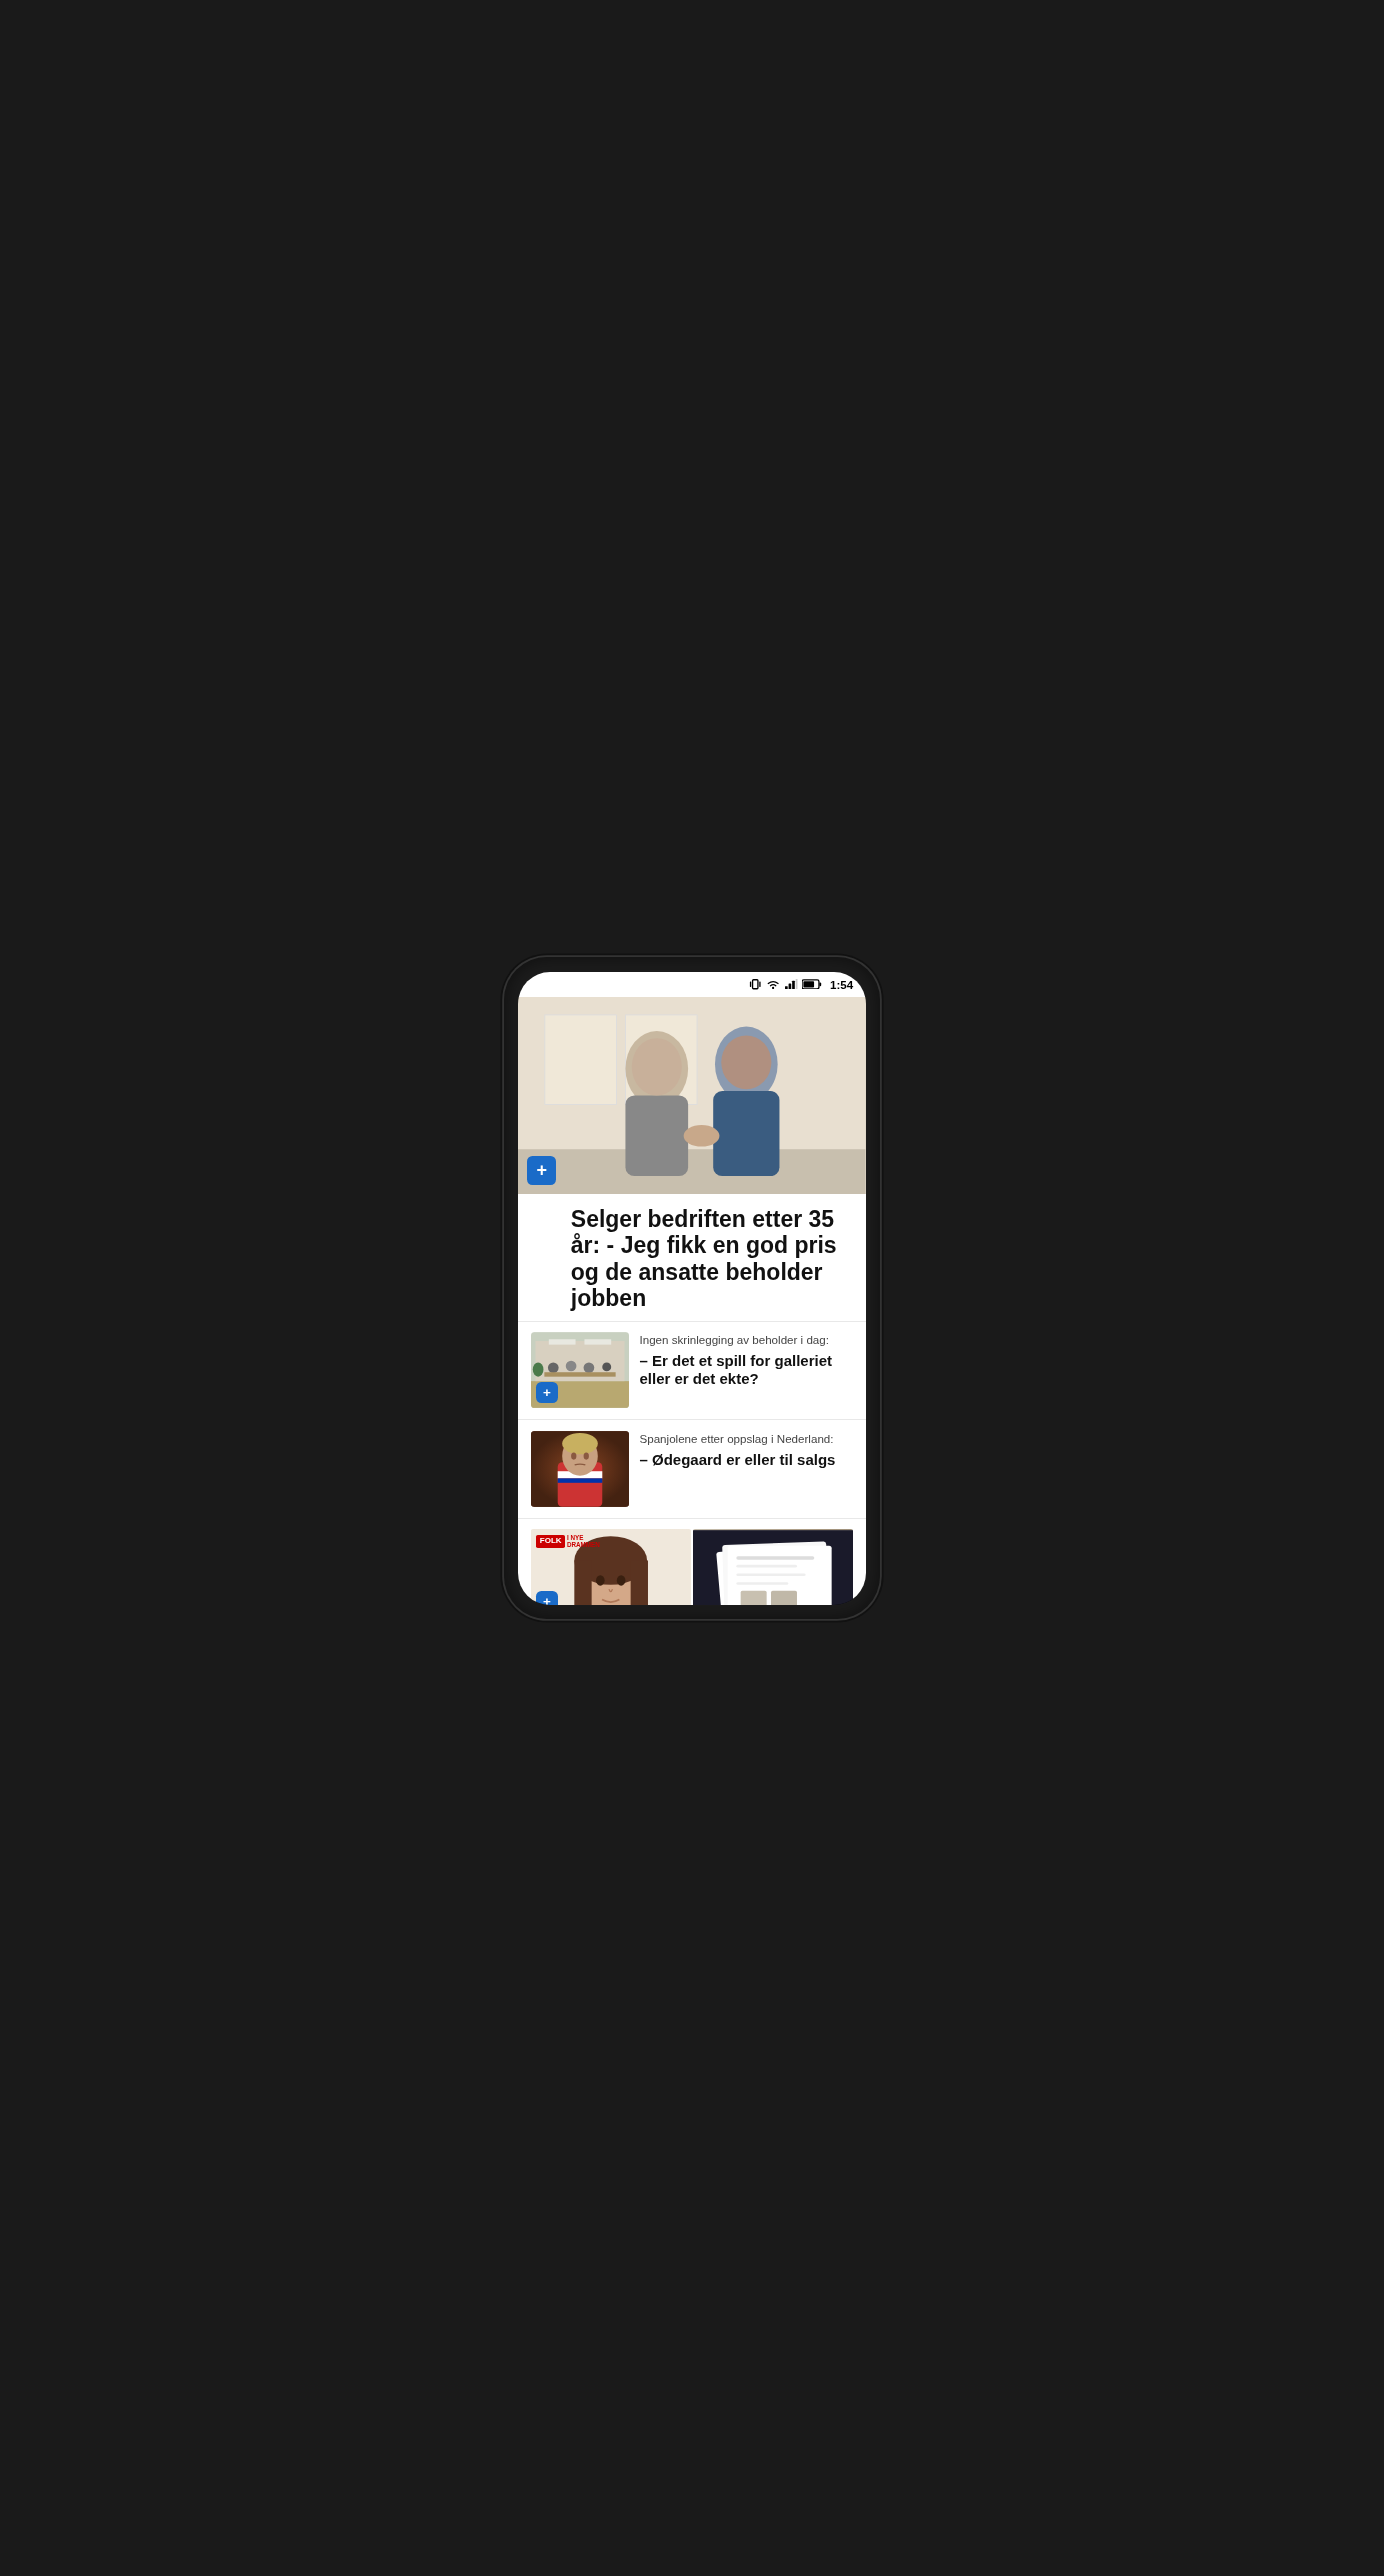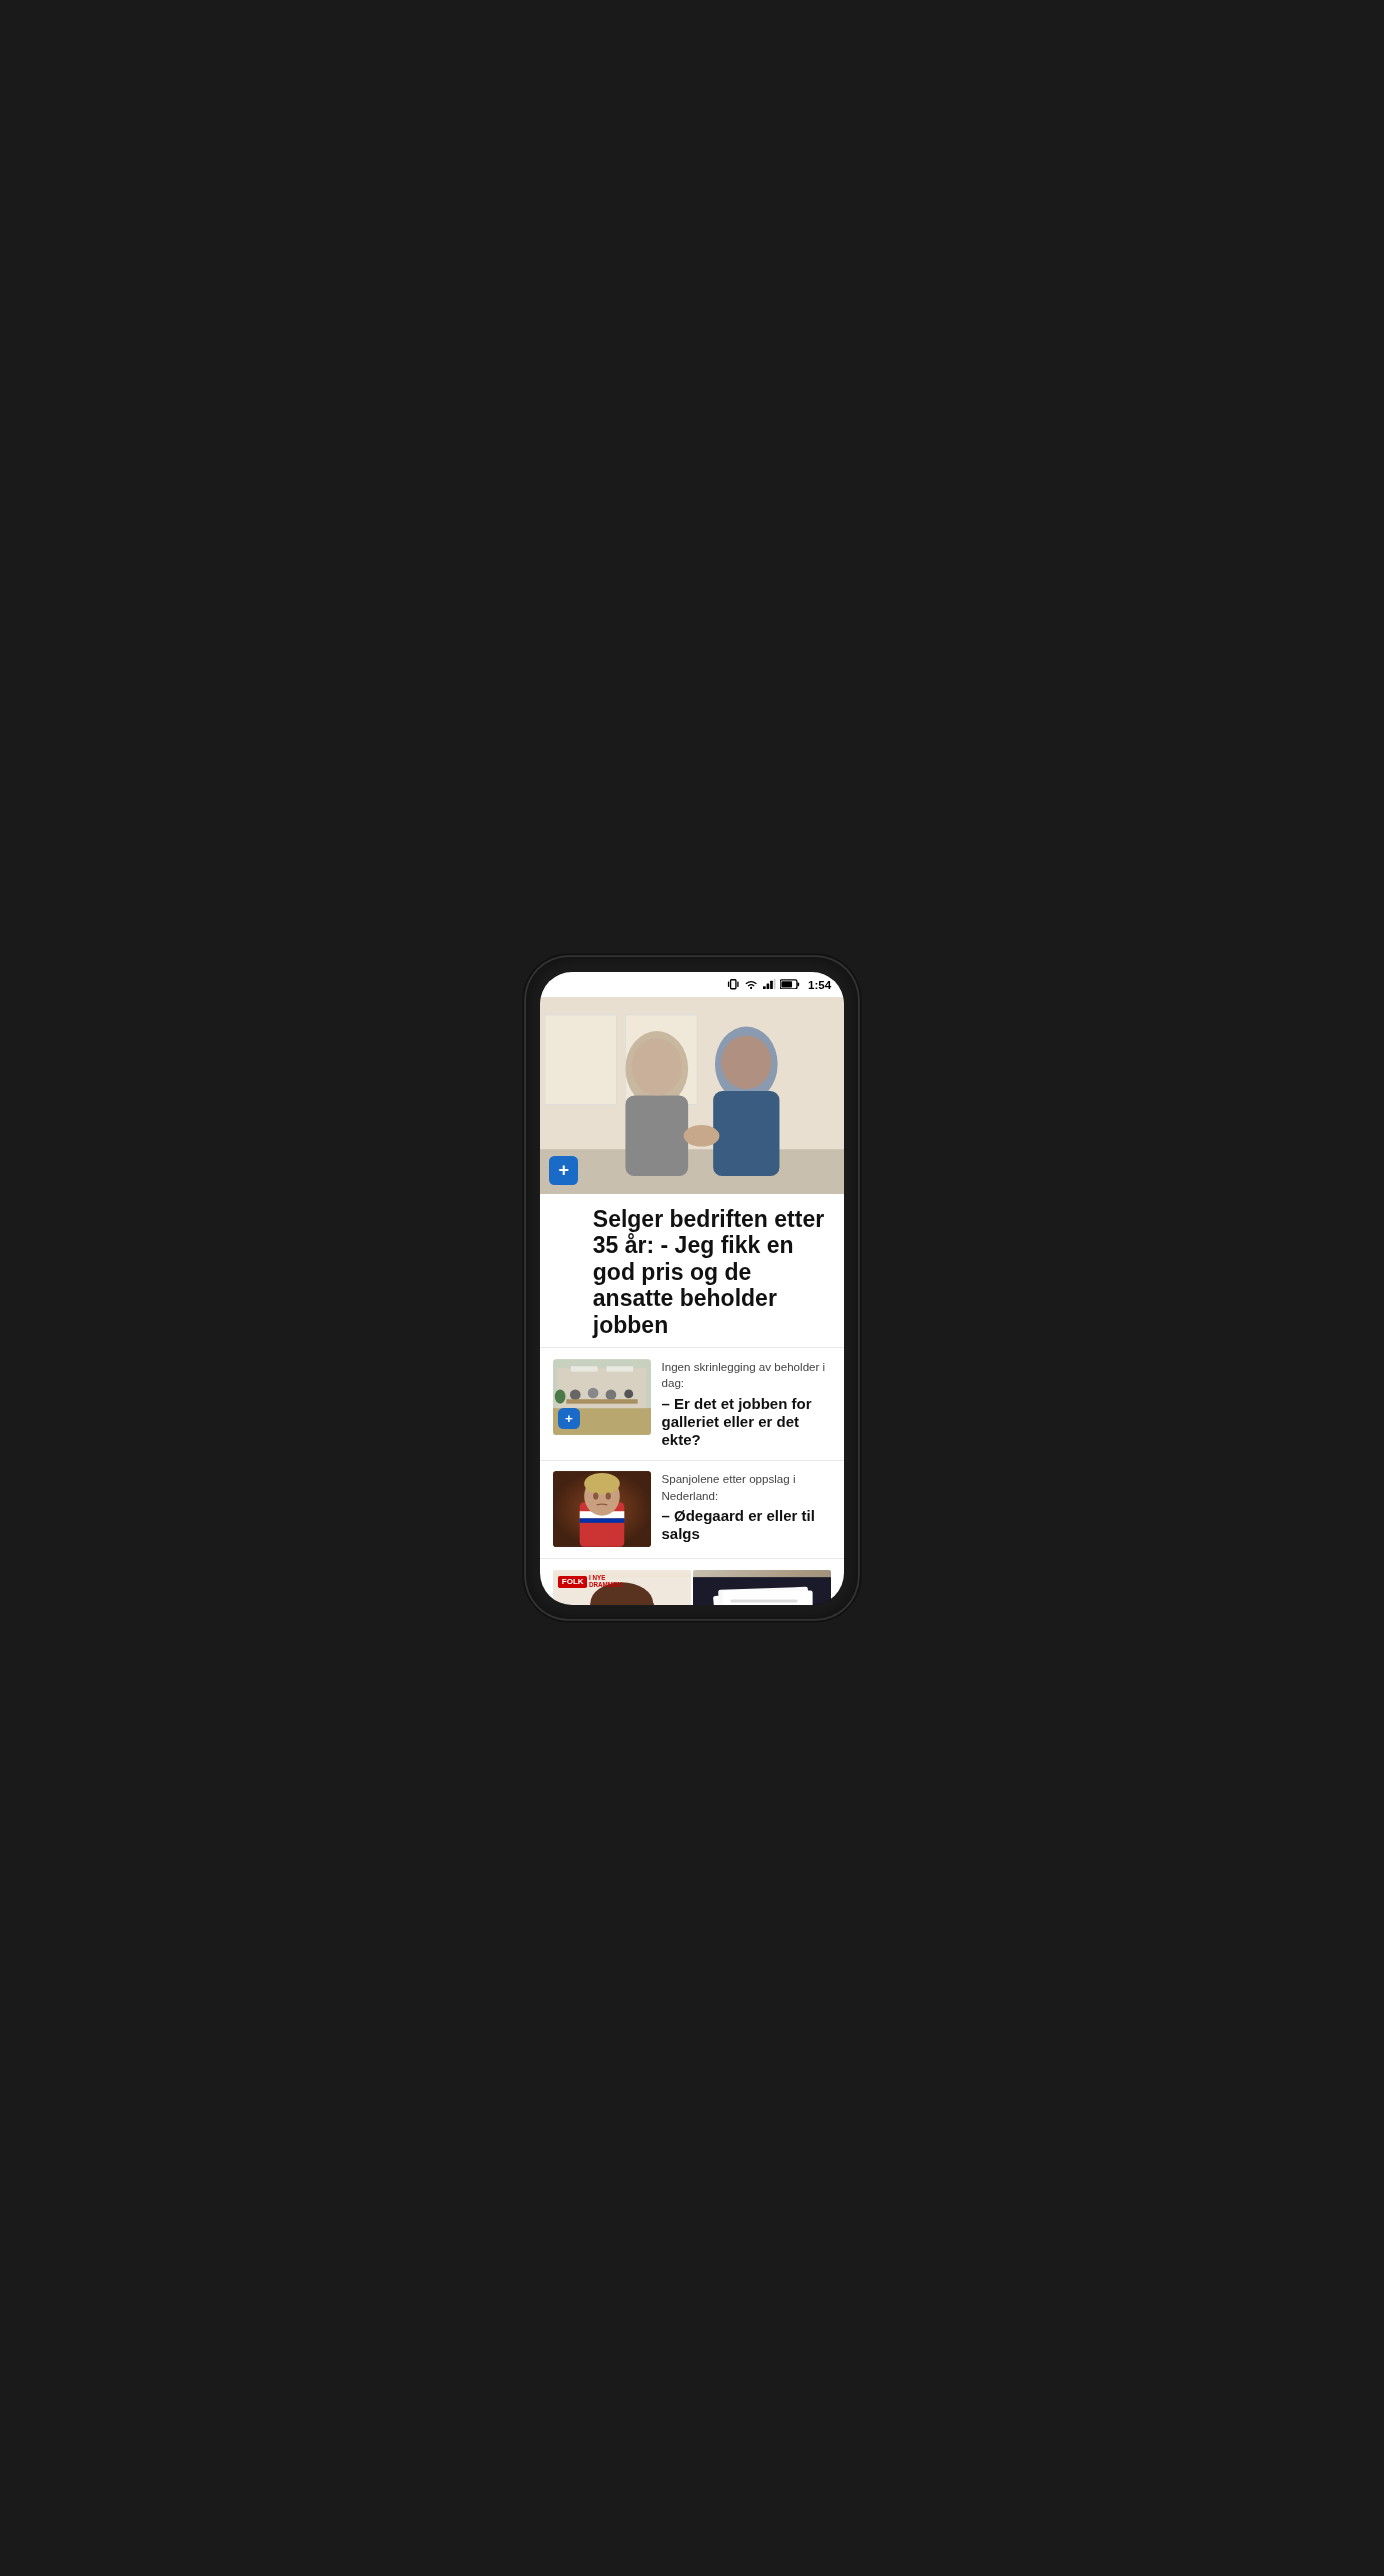--- a/index.html
+++ b/index.html
@@ -8,21 +8,21 @@
     body {
       background: #1a1a1a;
       display: flex;
       justify-content: center;
       align-items: center;
       min-height: 100vh;
       font-family: Arial, sans-serif;
     }
 
     .phone-frame {
-      width: 332px;
+      width: 376px;
       background: #1c1c1c;
       border-radius: 43px;
       padding: 14.3px;
       box-shadow: 0 0 0 1.8px #333, 0 0 0 3.6px #111, inset 0 0 18px rgba(0,0,0,0.5);
       position: relative;
     }
 
     .phone-inner {
       background: #000;
       border-radius: 32px;
@@ -284,21 +284,21 @@
             <circle cx="85" cy="39" r="5" fill="#555"></circle>
 
             <rect x="15" y="45" width="80" height="5" fill="#a89060"></rect>
 
             <ellipse cx="8" cy="42" rx="6" ry="8" fill="#4a7a4a"></ellipse>
           </svg>
           <div class="plus-badge" style="width:21.5px;height:21.5px;font-size:13.4px;bottom:5.4px;left:5.4px;">+</div>
         </div>
         <div class="article-text">
           <div class="intro">Ingen skrinlegging av beholder i dag:</div>
-          <div class="headline">– Er det et jobben for galleriet eller er det ekte?</div>
+          <div class="headline">– Er det et spill for galleriet eller er det ekte?</div>
         </div>
       </div>
 
       <div class="article-item">
         <div class="article-thumb">
 
           <svg width="98" height="76" viewBox="0 0 110 85">
             <rect width="110" height="85" fill="#663322"></rect>
 
             <rect x="0" y="0" width="110" height="85" fill="url(#crowd)"></rect>

